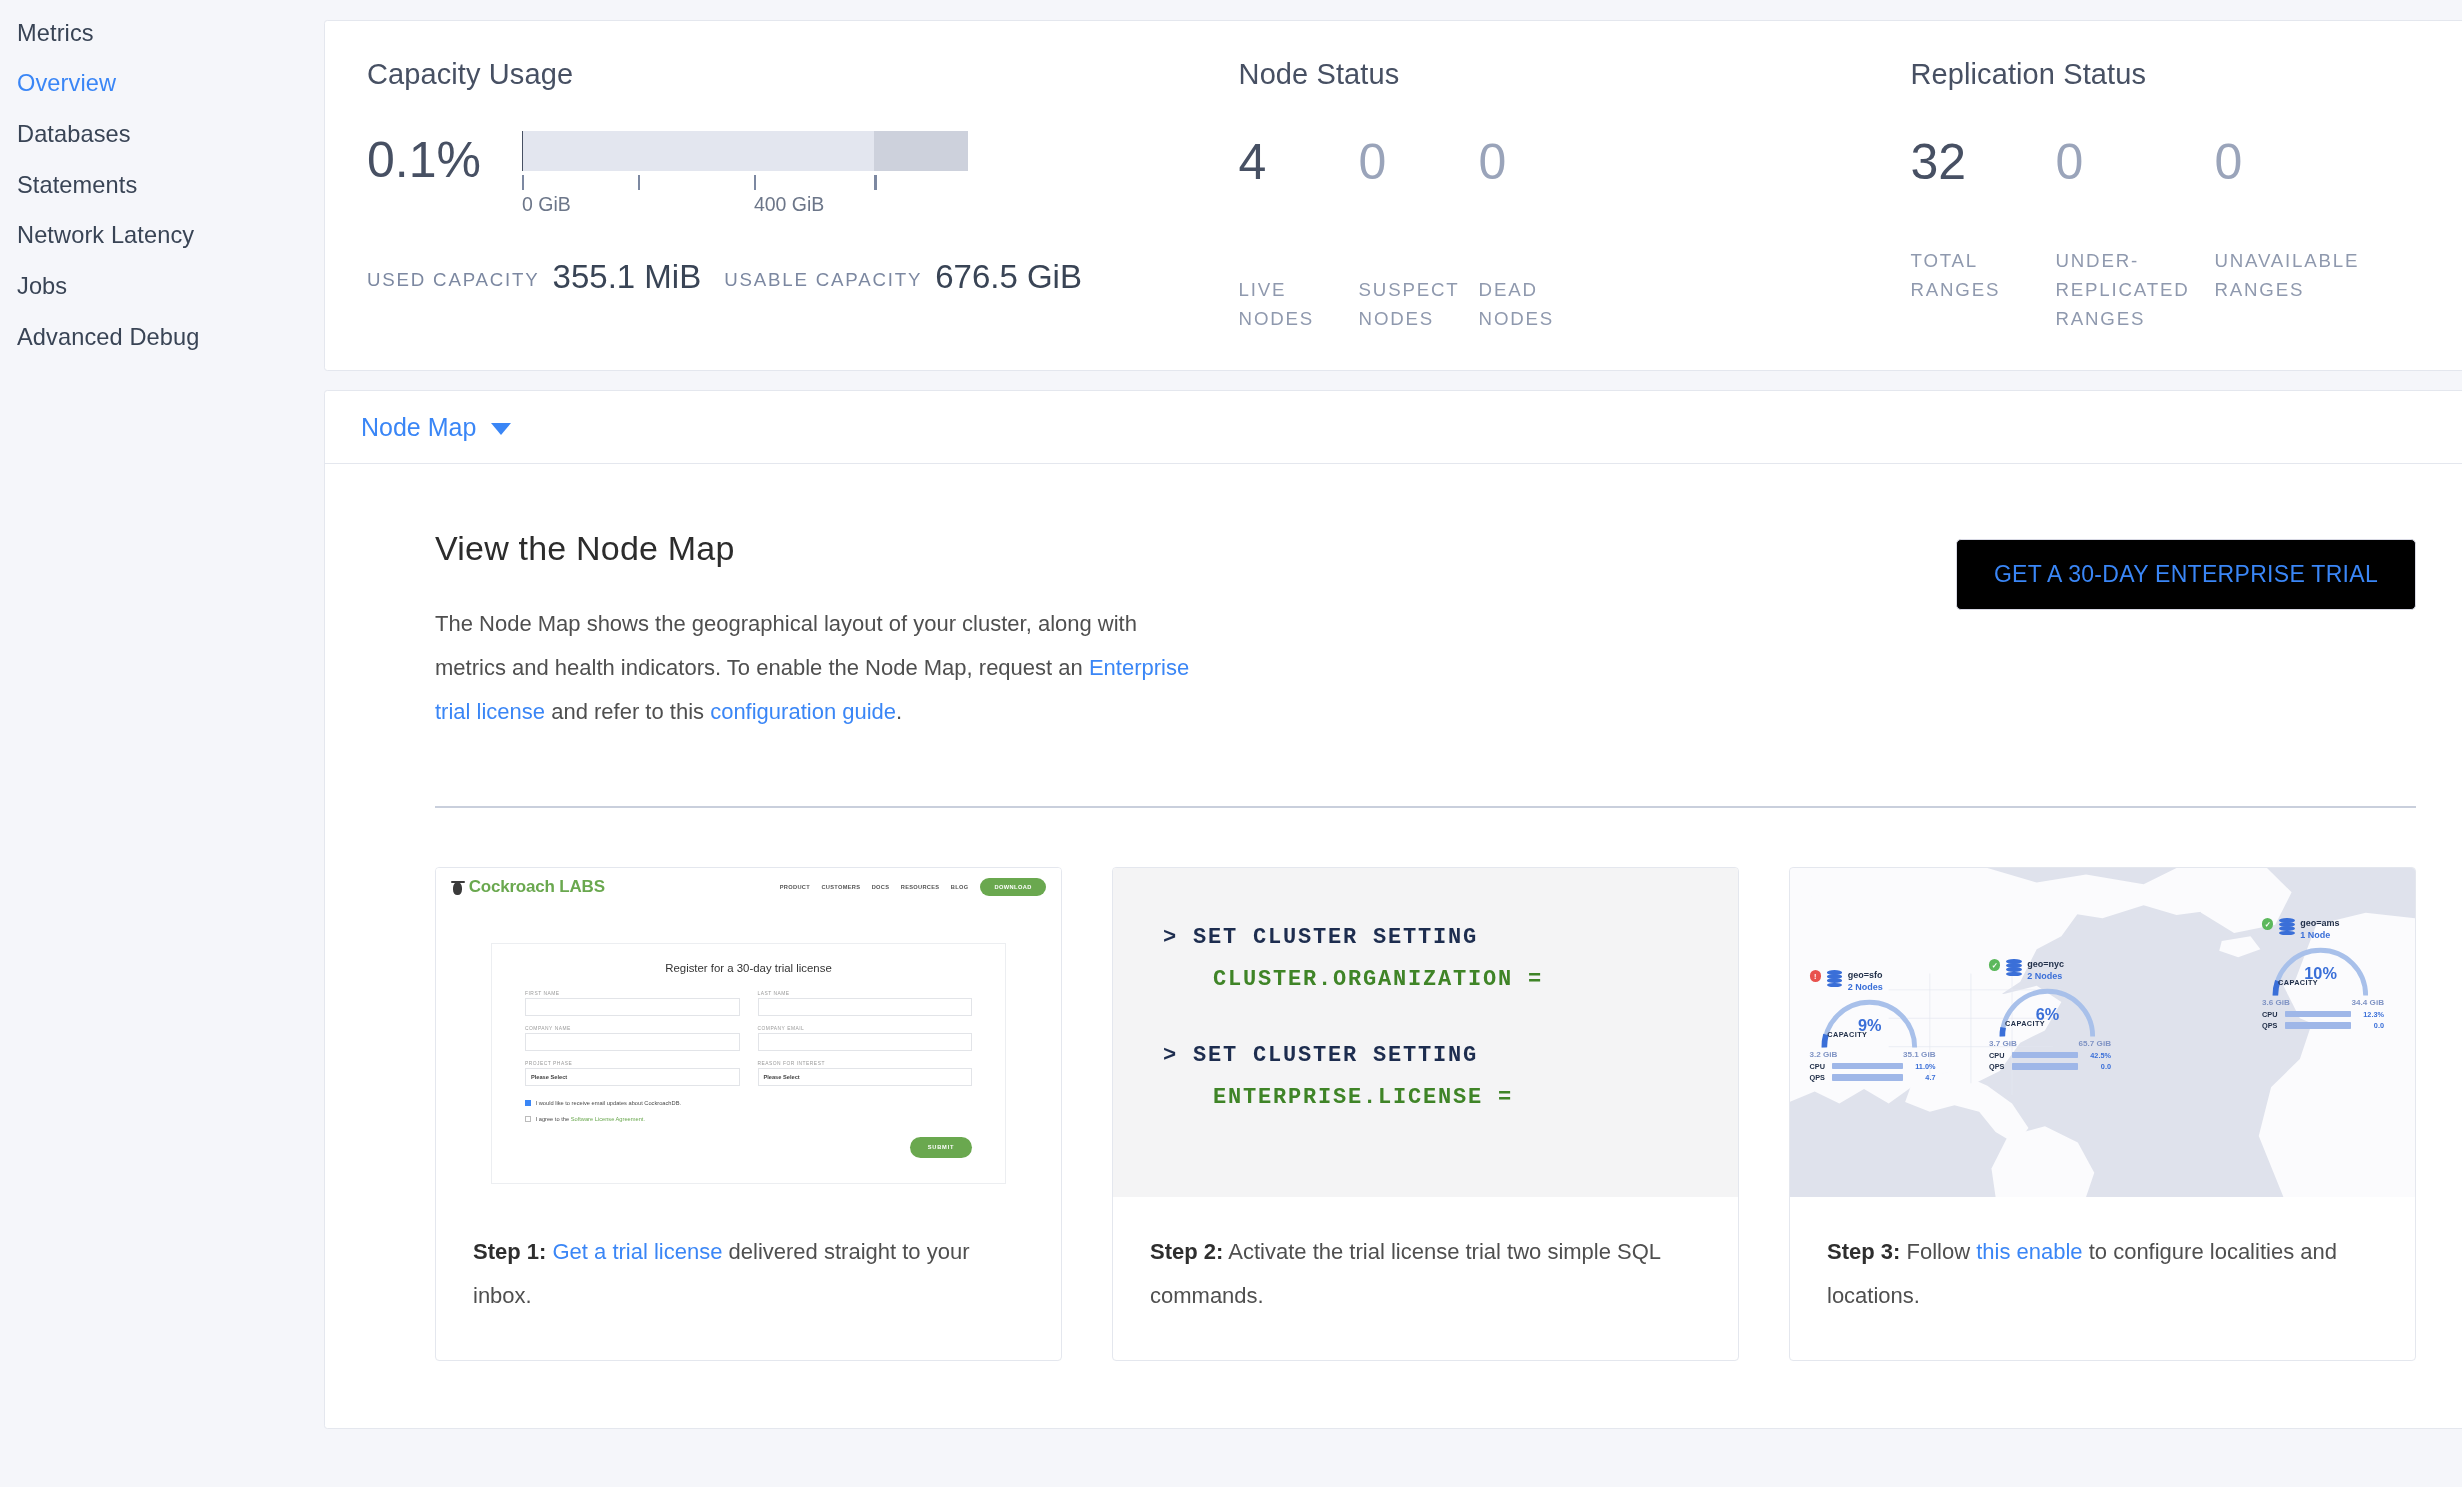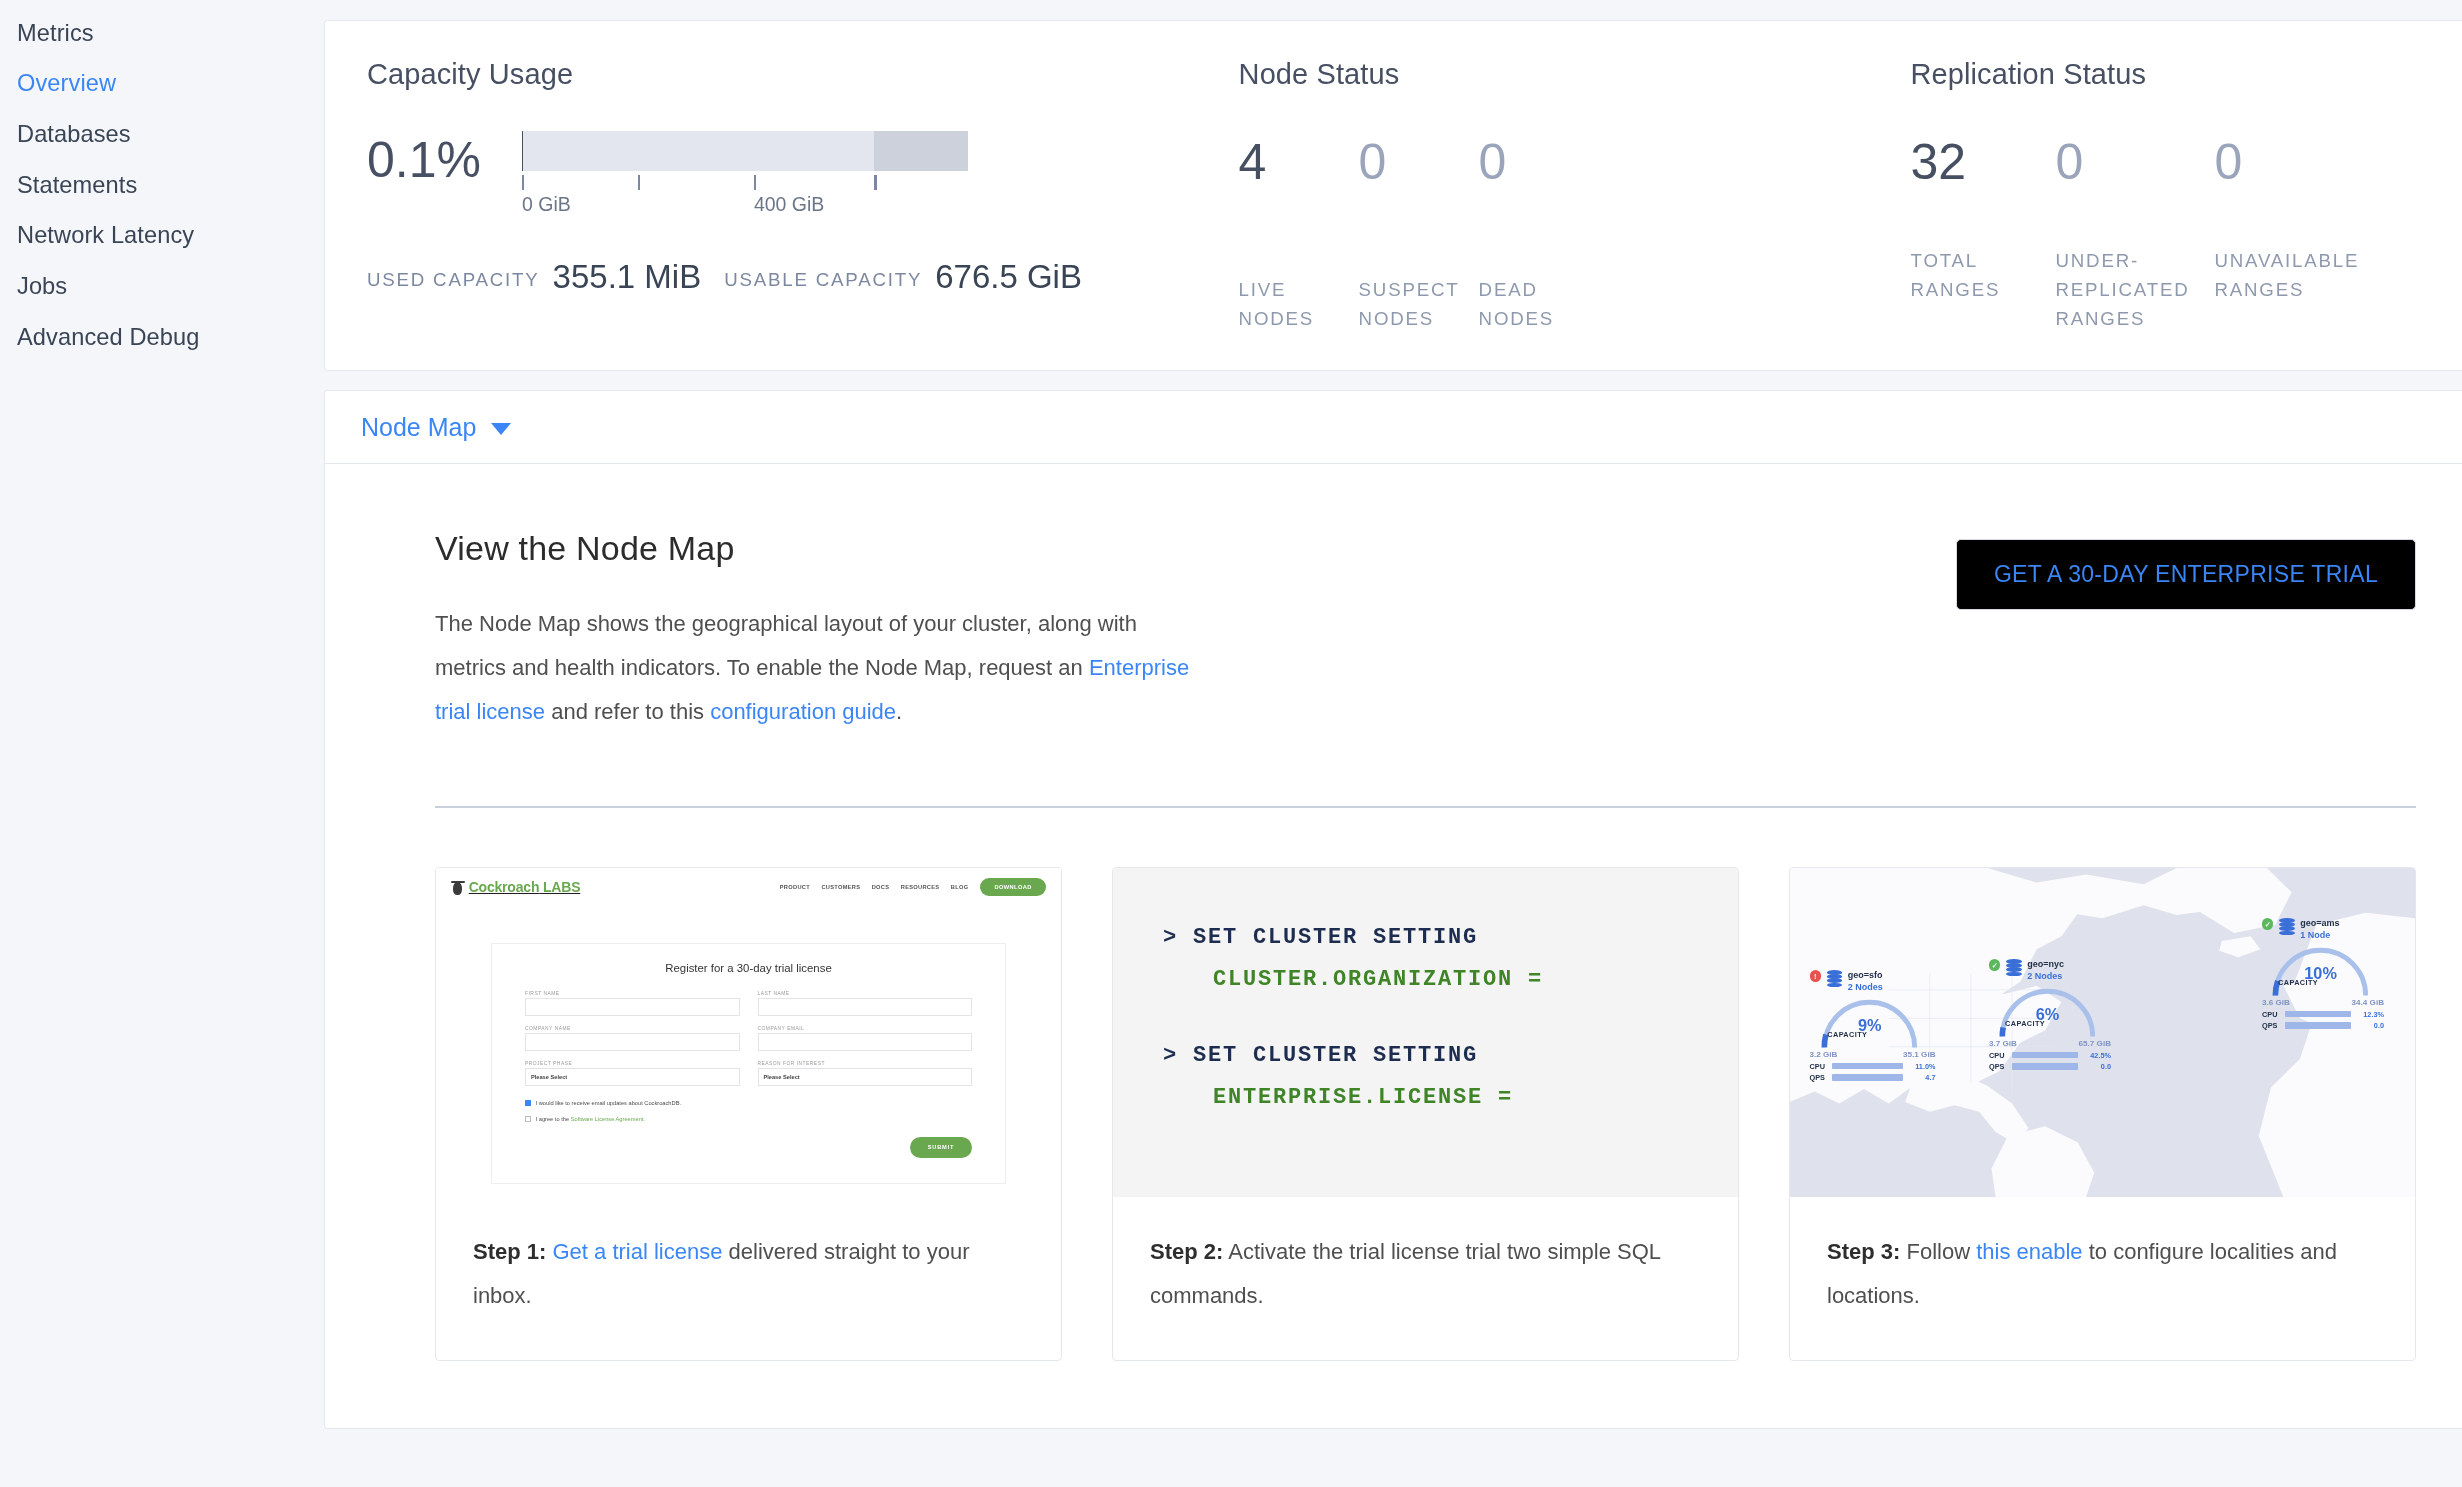--- a/index.html
+++ b/index.html
@@ -232,21 +232,21 @@
   }
   .roach::before {
     content: ""; position: absolute; left: 2.4px; top: 3.3px;
     width: 9px; height: 12.2px; border-radius: 50% 50% 45% 45%;
     background: #3b3b3b;
   }
   .roach::after {
     content: ""; position: absolute; left: 0px; top: 1.6px;
     width: 14px; height: 2.4px; background: #3b3b3b; border-radius: 1.6px;
   }
-  .site-logo-txt { font-size: 14px; font-weight: 700; color: #1f1f1f; letter-spacing: -0.2px; text-decoration: underline; }
+  .site-logo-txt { font-size: 17px; font-weight: 700; color: #1f1f1f; letter-spacing: -0.2px; }
   .site-logo-txt span { color: #6aa84f; font-weight: 700; }
   .site-menu { margin-left: auto; display: flex; align-items: center; gap: 11.4px; }
   .site-menu-item { font-size: 5.7px; color: #555; letter-spacing: 0.3px; font-weight: 700; }
   .site-dl {
     background: #6aa84f; color: #fff; font-size: 5.7px; font-weight: 700;
     border-radius: 16.3px; padding: 5.7px 14.6px; letter-spacing: 0.4px;
   }
   .form-card {
     position: absolute; left: 55px; right: 55px; top: 75px; bottom: 13px;
     border: 0.8px solid #eceef1; background: #fff;

